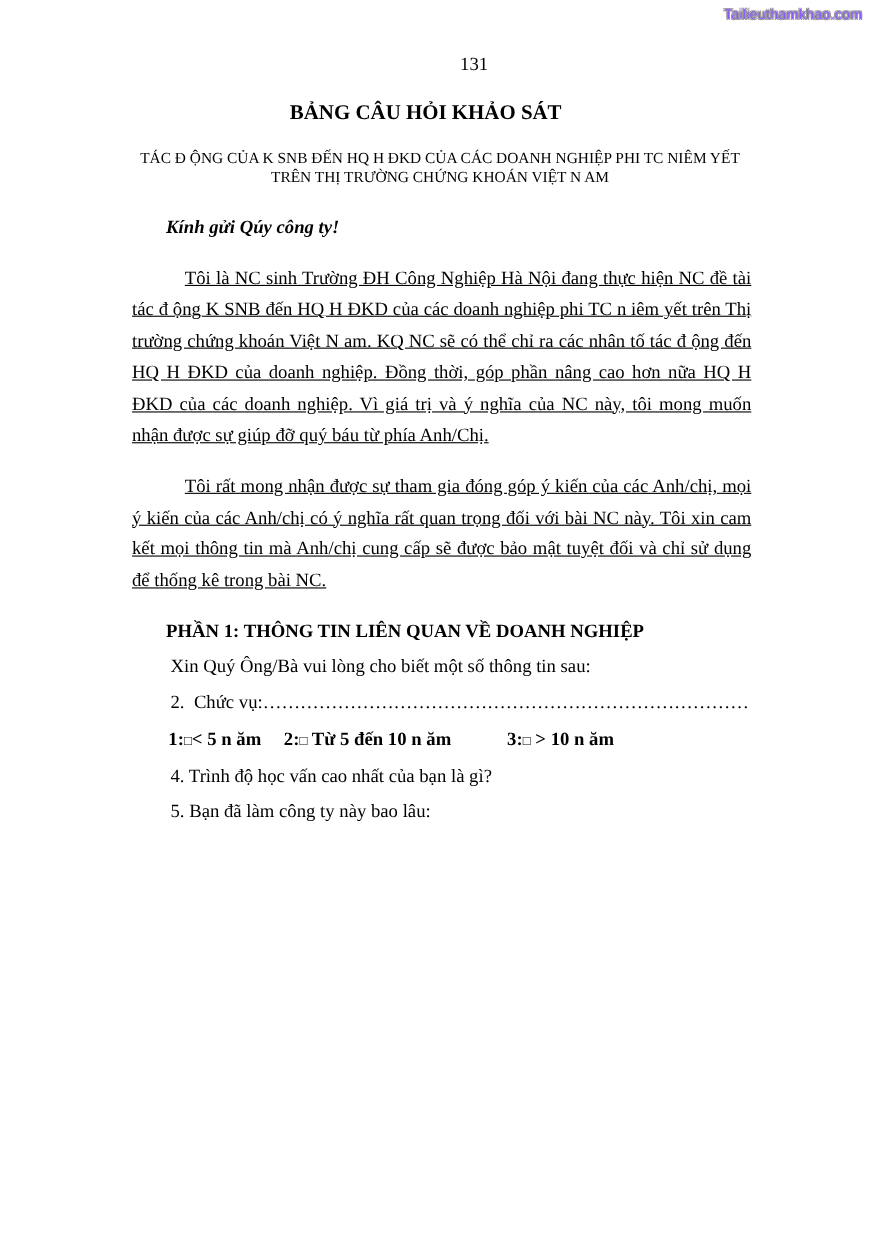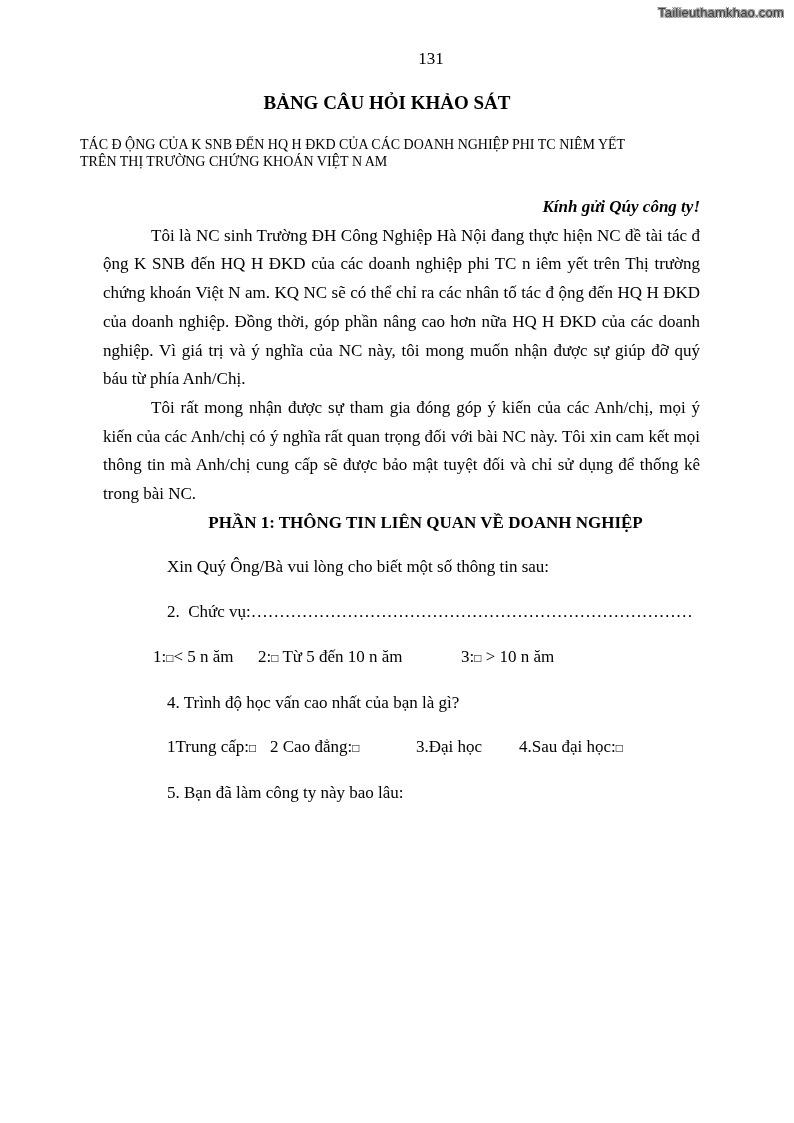--- a/index.html
+++ b/index.html
@@ -1,30 +1,30 @@
 <!DOCTYPE html>
 <html><head>
 <meta charset="utf-8">
 <style>
   html, body { margin: 0; padding: 0; background: #ffffff; }
   body { width: 794px; height: 1123px; position: relative; overflow: hidden;
          font-family: "Liberation Serif", "DejaVu Serif", serif; color: #000; }
   .watermark { position: absolute; top: 5px; right: 10px; font-family: "Liberation Sans", "DejaVu Sans", sans-serif;
-               font-size: 13px; color: #404040; letter-spacing: 0.2px;
+               font-size: 13px; color: #8b5cf6; letter-spacing: 0.2px;
                text-shadow: -1px -1px 0 #9a9a9a, 1px -1px 0 #9a9a9a, -1px 1px 0 #9a9a9a, 1px 1px 0 #9a9a9a; }
   .page-num { position: absolute; top: 49px; left: 0; width: 794px; text-align: center; font-size: 17px; margin-left: 34px; }
   .title { position: absolute; top: 92px; left: 0; width: 774px; text-align: center; font-size: 19px; font-weight: bold; }
-  .subtitle { position: absolute; top: 136px; left: 80px; width: 640px; text-align: left; font-size: 14px; line-height: 17px; }
+  .subtitle { position: absolute; top: 136px; left: 80px; width: 640px; text-align: center; font-size: 14px; line-height: 17px; }
   .body { position: absolute; top: 193px; left: 103px; width: 597px; font-size: 17px; line-height: 28.7px; }
-  .p { margin: 0; text-align: justify; text-indent: 48px; }
-  .greeting { margin: 0; padding-left: 48px; font-weight: bold; font-style: italic; text-align: right; }
+  .p { margin: 17px; text-align: justify; text-indent: 48px; text-decoration: underline; }
+  .greeting { margin: 0; padding-left: 48px; font-weight: bold; font-style: italic; }
   .email { text-decoration: underline; }
-  .sec { margin: 0; padding-left: 48px; font-weight: bold; text-align: center; }
-  .ind { margin: 16px; padding-left: 48px; white-space: pre; }
-  .ind2 { margin: 0; padding-left: 50px; white-space: pre; }
+  .sec { margin: 0; padding-left: 48px; font-weight: bold; }
+  .ind { margin: 4px; padding-left: 48px; white-space: pre; }
+  .ind2 { margin: 0; padding-left: 50px; white-space: pre; font-weight: bold; }
   .box { font-size: 12px; }
   .opt { display: inline-block; }
 </style>
 </head>
 <body>
 
 <div class="watermark">Tailieuthamkhao.com</div>
 <div class="page-num">131</div>
 <div class="title">BẢNG CÂU HỎI KHẢO SÁT</div>
 <div class="subtitle">
@@ -35,15 +35,14 @@
 <div class="body">
   <p class="greeting">Kính gửi Qúy công ty!</p>
   <p class="p">Tôi là NC sinh Trường ĐH Công Nghiệp Hà Nội đang thực hiện NC đề tài tác đ ộng K SNB đến HQ H ĐKD của các doanh nghiệp phi TC n iêm yết trên Thị trường chứng khoán Việt N am. KQ NC sẽ có thể chỉ ra các nhân tố tác đ ộng đến HQ H ĐKD của doanh nghiệp. Đồng thời, góp phần nâng cao hơn nữa HQ H ĐKD của các doanh nghiệp. Vì giá trị và ý nghĩa của NC này, tôi mong muốn nhận được sự giúp đỡ quý báu từ phía Anh/Chị.</p>
   <p class="p">Tôi rất mong nhận được sự tham gia đóng góp ý kiến của các Anh/chị, mọi ý kiến của các Anh/chị có ý nghĩa rất quan trọng đối với bài NC này. Tôi xin cam kết mọi thông tin mà Anh/chị cung cấp sẽ được bảo mật tuyệt đối và chỉ sử dụng để thống kê trong bài NC.</p>
 
   <p class="sec">PHẦN 1: THÔNG TIN LIÊN QUAN VỀ DOANH NGHIỆP</p>
   <p class="ind">Xin Quý Ông/Bà vui lòng cho biết một số thông tin sau:</p>
   <p class="ind">2.  Chức vụ:……………………………………………………………………</p>
   <p class="ind2"><span class="opt" style="width:105px"><span>1:</span><span class="box">□</span><span>&lt; 5 n ăm</span></span><span class="opt" style="width:203px"><span>2:</span><span class="box">□</span><span> Từ 5 đến 10 n ăm</span></span><span class="opt"><span>3:</span><span class="box">□</span><span> &gt; 10 n ăm</span></span></p>
   <p class="ind">4. Trình độ học vấn cao nhất của bạn là gì?</p>
-  <p class="ind"><span class="opt" style="width:103px"><span>1Trung cấp:</span><span class="box">□</span></span><span class="opt" style="width:146px"><span>2 Cao đẳng:</span><span class="box">□</span></span><span class="opt" style="width:103px"><span>3.Đại học</span></span><span class="opt"><span>4.Sau đại học:</span><span class="box">□</span></span></p>
   <p class="ind">5. Bạn đã làm công ty này bao lâu:</p>
 </div>
 
 </body></html>

